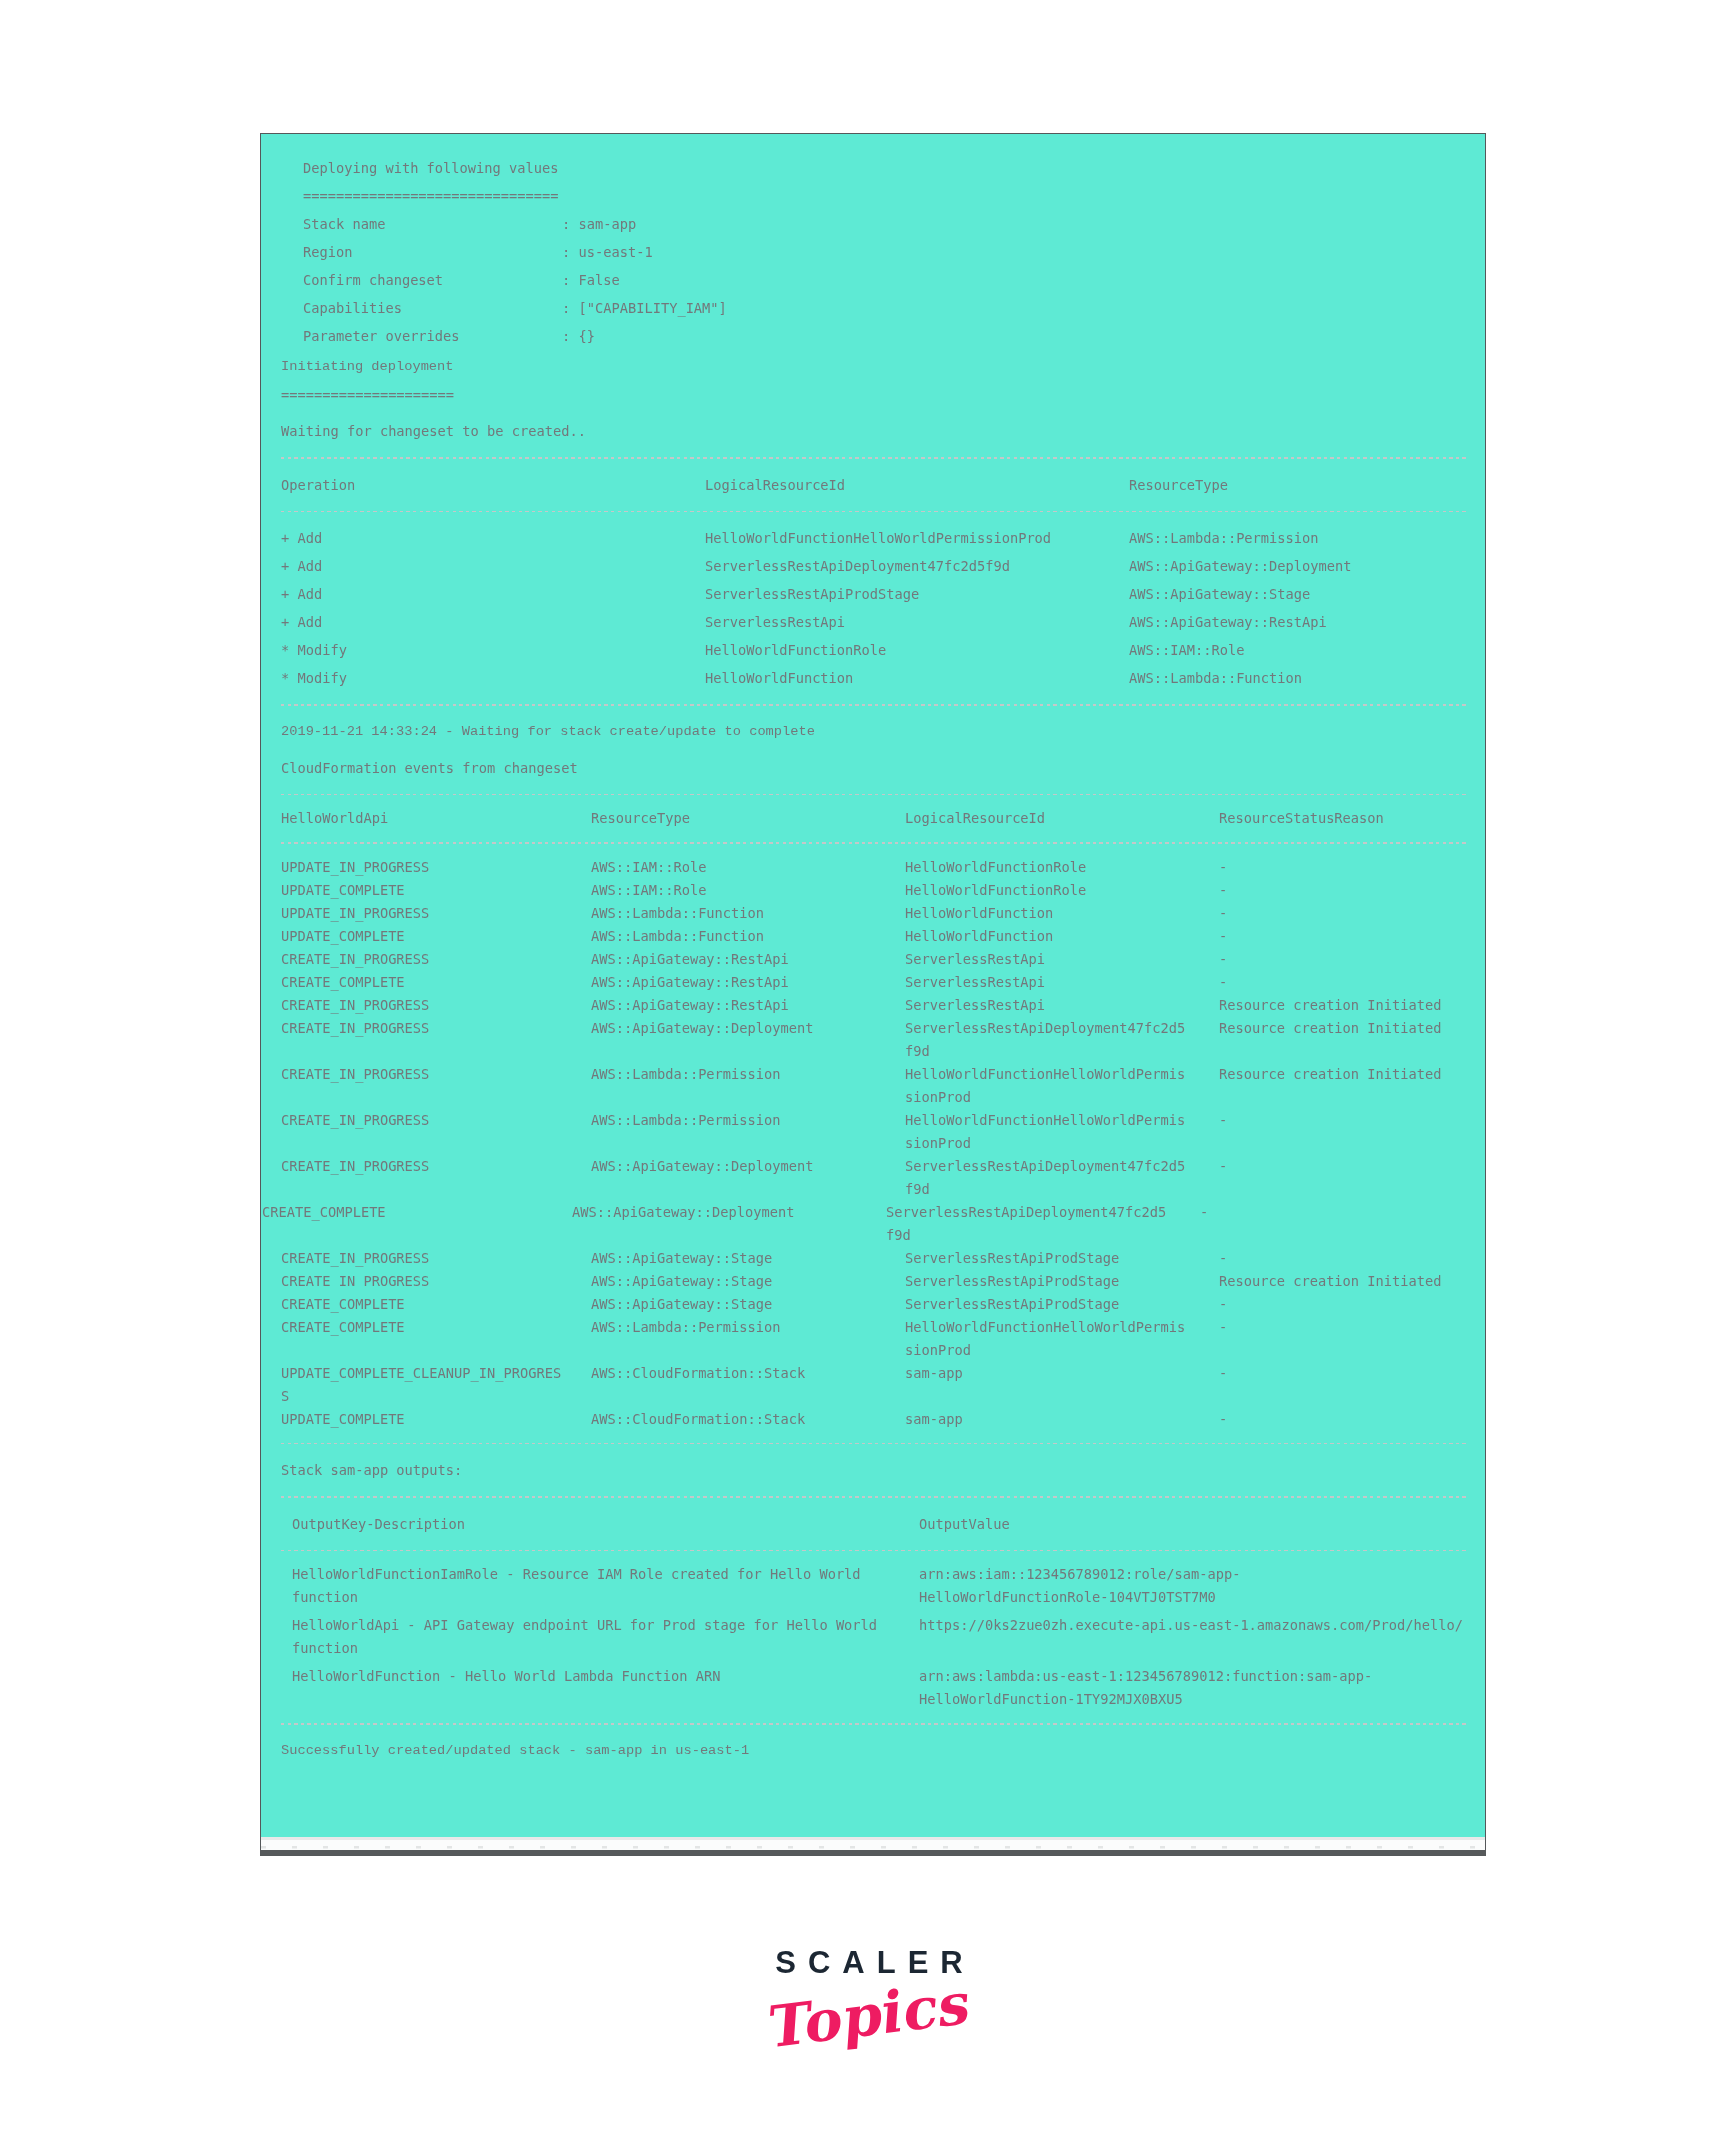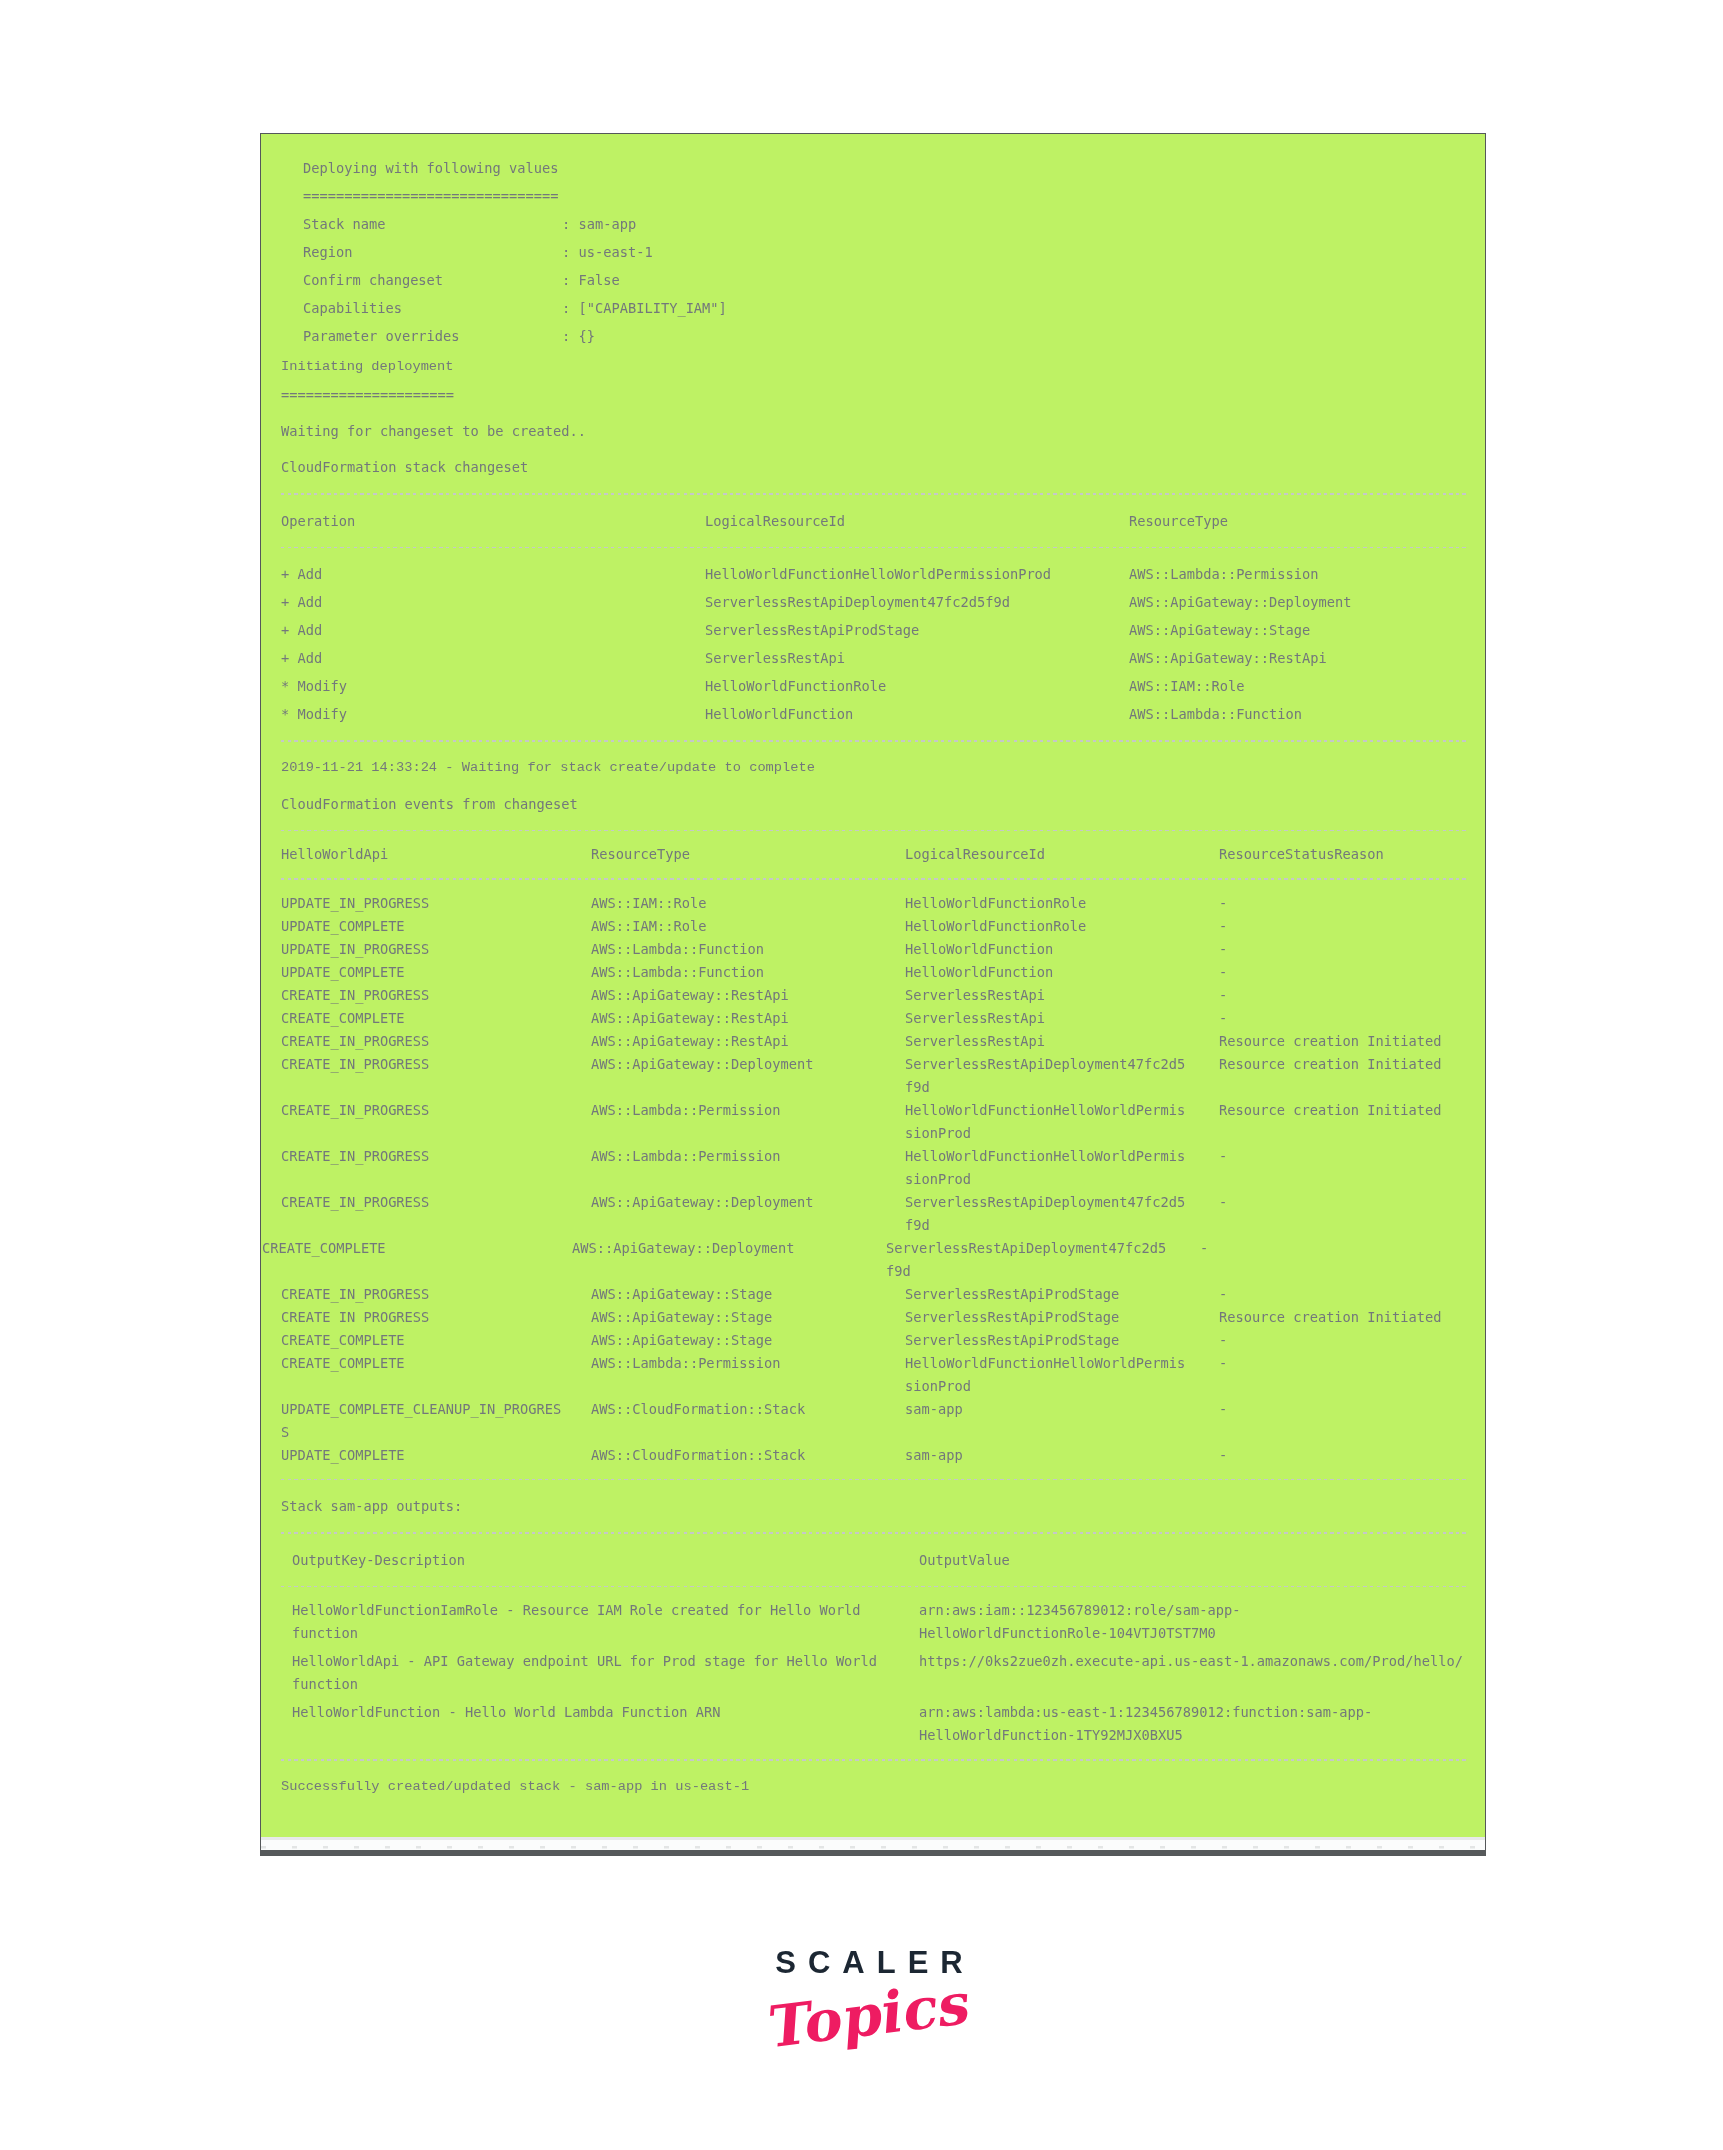--- a/index.html
+++ b/index.html
@@ -1,21 +1,21 @@
 <!DOCTYPE html>
 <html style="font-size:8px"><head>
 <meta charset="utf-8">
 <style>
   * { margin:0; padding:0; box-sizing:border-box; }
   html,body { width:1724px; height:2151px; background:#ffffff; }
   body { position:relative; font-family:"DejaVu Sans Mono", monospace; color:#73787b; }
 
   .terminal-box {
     position:absolute; left:260px; top:133px; width:1226px; height:1723px;
-    background:#bef264; border:1.5px solid #55585a; overflow:hidden;
+    background:#5eead4; border:1.5px solid #55585a; overflow:hidden;
   }
   .content { padding:20px 17px 0 20px; font-size:13.7px; line-height:28px; }
 
   .indent { margin-left:22px; }
   .line { white-space:pre; }
 
   .kv-label { display:inline-block; width:259px; }
 
   .sep {
     height:1.5px; margin:12px 0;
@@ -74,21 +74,20 @@
       <div class="line"><span class="kv-label">Confirm changeset</span><span>:</span> <span>False</span></div>
       <div class="line"><span class="kv-label">Capabilities</span><span>:</span> <span>["CAPABILITY_IAM"]</span></div>
       <div class="line"><span class="kv-label">Parameter overrides</span><span>:</span> <span>{}</span></div>
     </div>
 
     <div class="line mt-sm">Initiating deployment</div>
     <div class="line">=====================</div>
 
     <div class="line mt-md">Waiting for changeset to be created..</div>
 
-    <div class="line mt-md">CloudFormation stack changeset</div>
     <div class="sep"></div>
     <div class="trow cs-grid">
       <div>Operation</div>
       <div>LogicalResourceId</div>
       <div>ResourceType</div>
     </div>
     <div class="sep"></div>
     <div id="changeset-body">
         <div class="trow cs-grid">
           <div class="tcell col-op">

